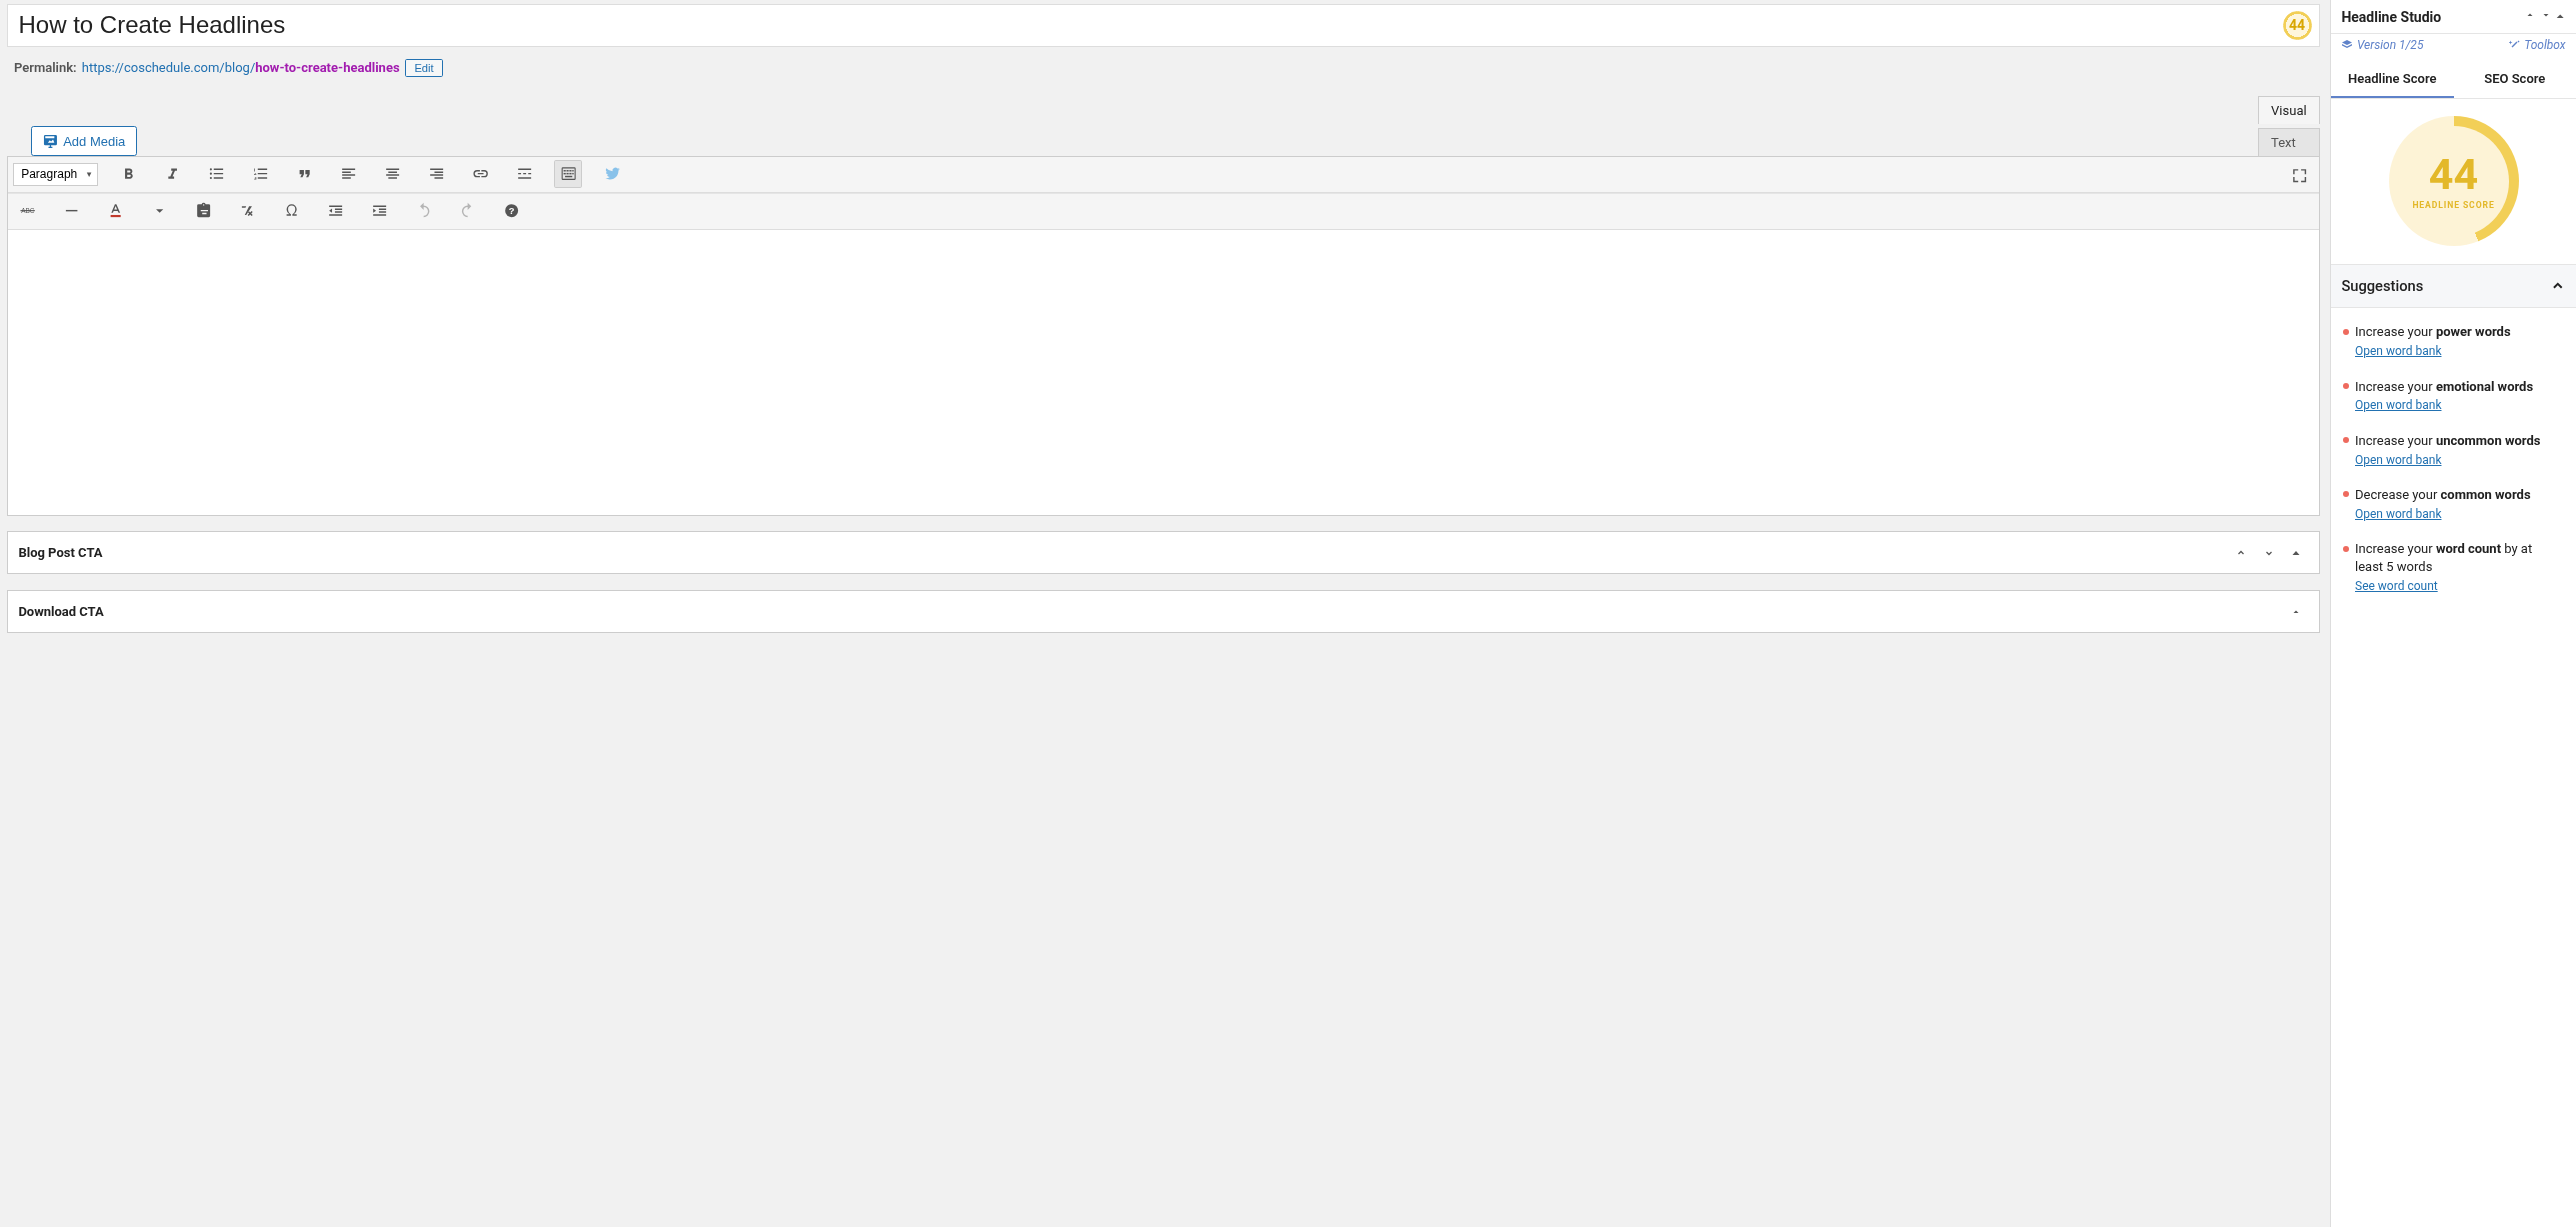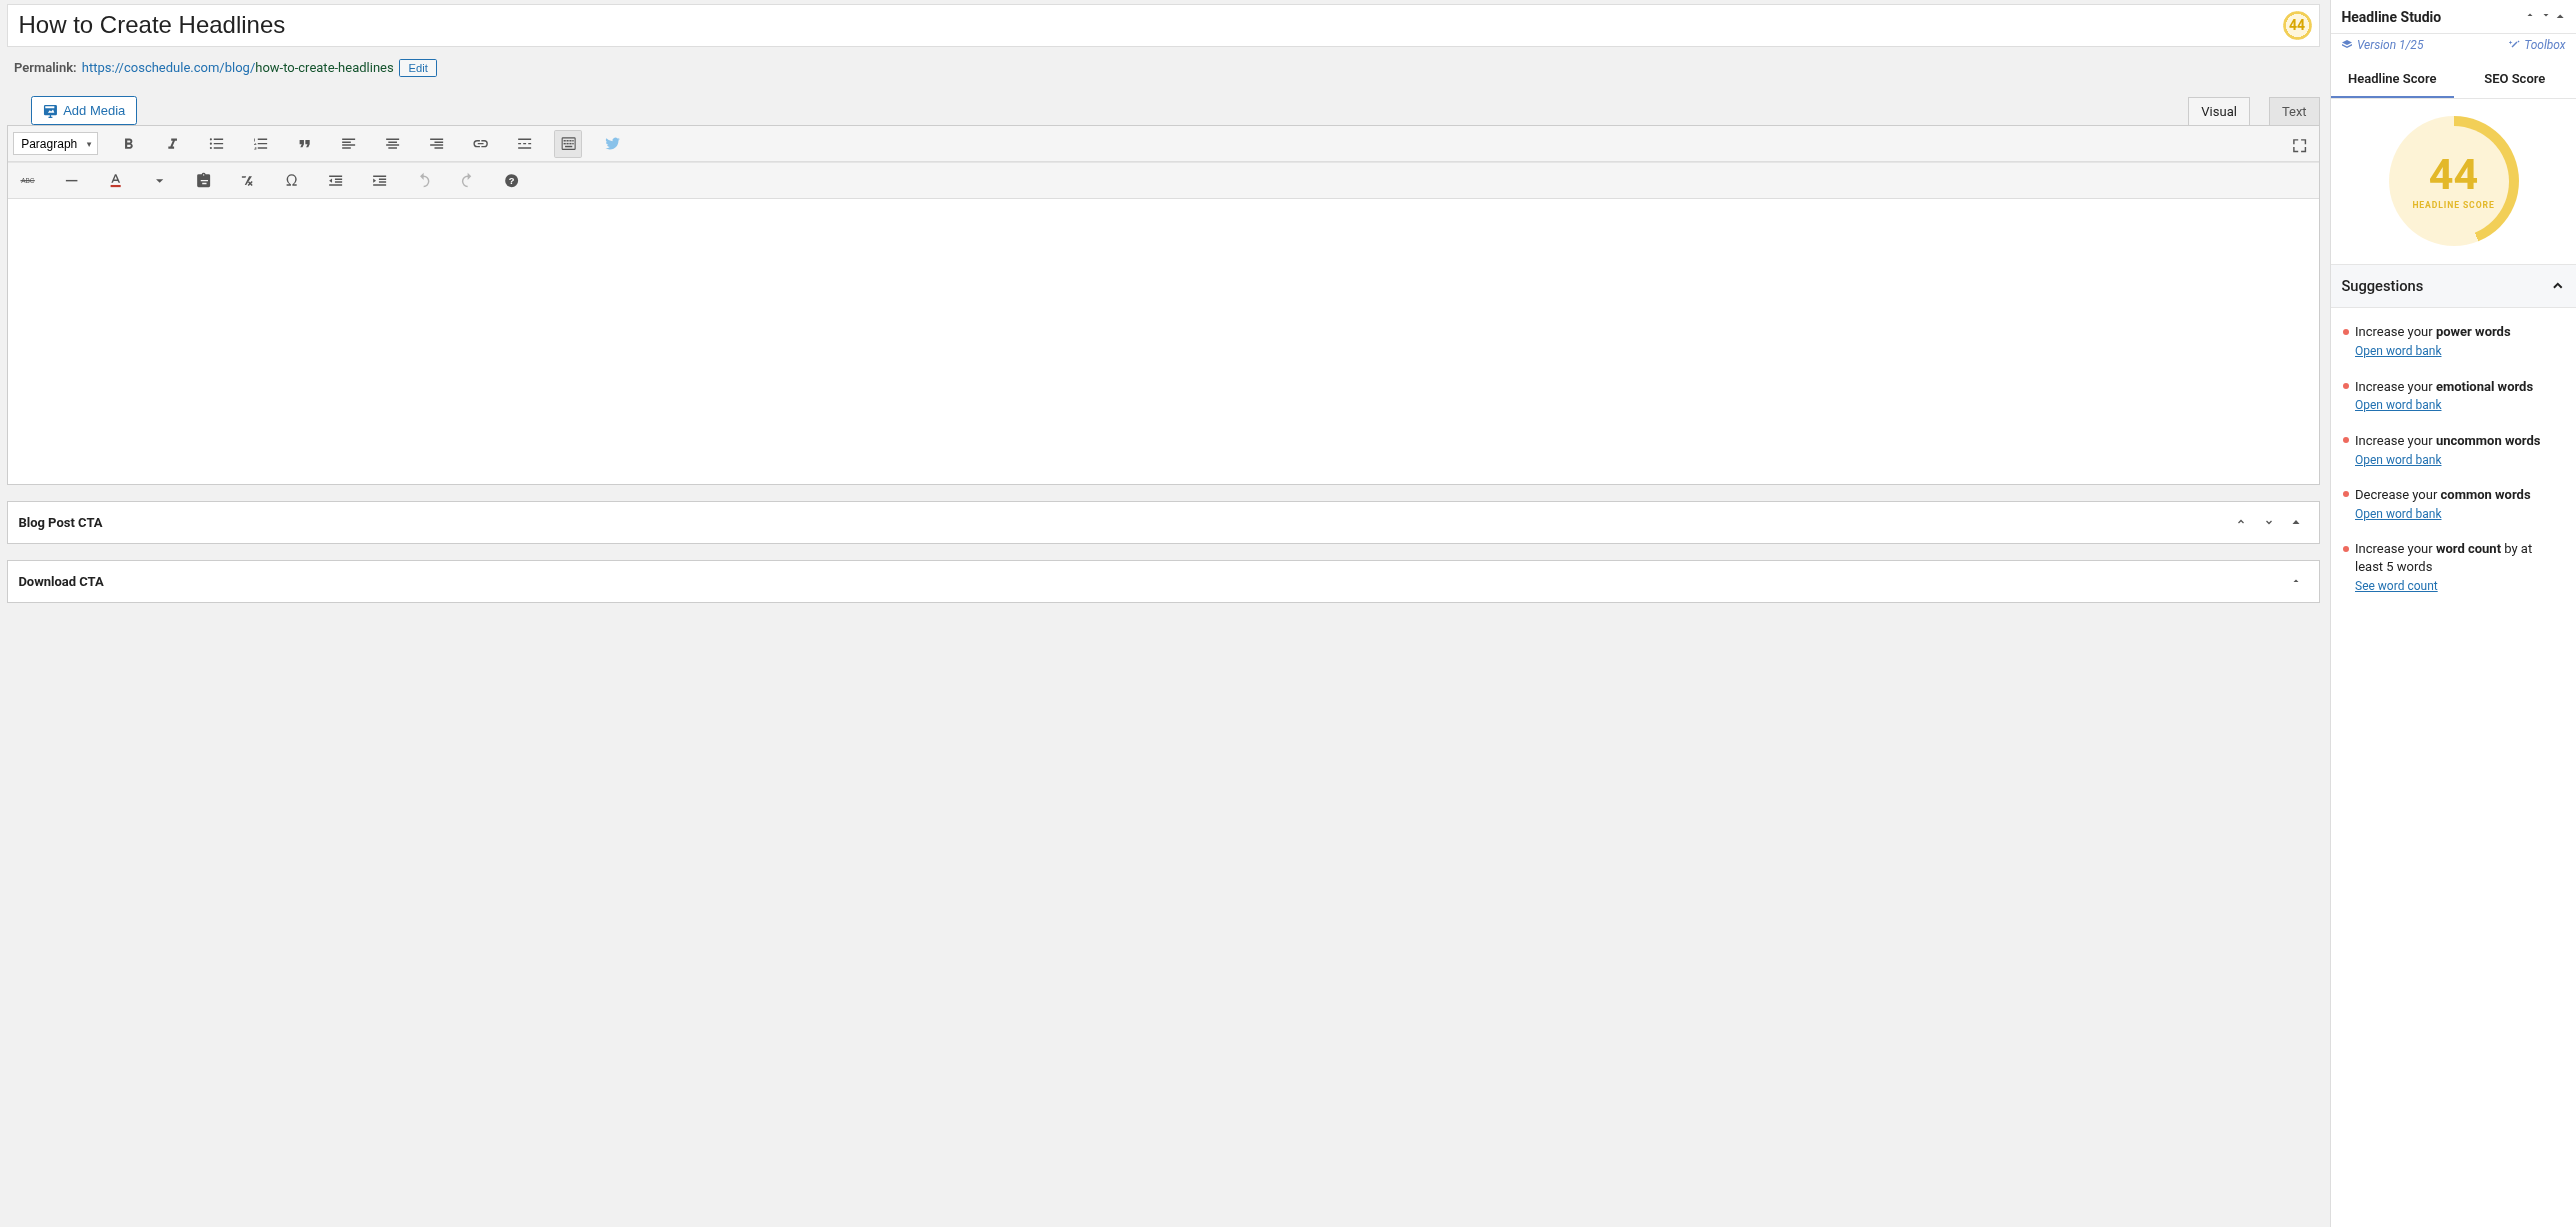--- a/index.html
+++ b/index.html
@@ -9,28 +9,28 @@
 
 
 .title-wrap { background: #fff; border: 0.9px solid #ddd; margin-top: 3.5px; display: flex; align-items: center; padding: 1.7px 7px; }
 .title-input { flex: 1; border: none; font-size: 24px; font-weight: 400; padding: 5.2px 3.5px; outline: none; color: #222; }
 .score-badge-small { width: 29px; height: 29px; border-radius: 50%; background: radial-gradient(circle at center,#fef6dc 0,#fef6dc 60%,#f2cf57 60%,#f2cf57 100%); display: flex; align-items: center; justify-content: center; font-weight: 700; color: #d9a602; font-size: 14px; border: 1.7px solid #f2cf57; }
 
 
 .permalink-row { display: flex; align-items: center; gap: 5.2px; padding: 12px 7px 19px 7px; font-size: 13px; color: #555; }
 .permalink-label { font-weight: 600; color: #555; }
 .permalink-url { color: #2271b1; }
-.permalink-slug { font-weight: 400; color: #14532d; }
+.permalink-slug { font-weight: 700; color: #a21caf; }
 .edit-btn { border: 0.9px solid #2271b1; background: #f6f7f7; color: #2271b1; font-size: 11.2px; padding: 1.7px 8.6px; cursor: pointer; border-radius: 1.7px; }
 
 
 .editor-head { display: flex; align-items: flex-end; justify-content: space-between; }
 .add-media-btn { display: inline-flex; align-items: flex-end; gap: 5.2px; border: 0.9px solid #2271b1; background: #fff; color: #2271b1; padding: 6px 10.4px; font-size: 13px; cursor: pointer; border-radius: 2.6px; margin-left: 24px; }
 .add-media-btn svg { width: 15.6px; height: 15.6px; fill: #2271b1; }
-.editor-tabs { display: flex; gap: 19px; }
+.editor-tabs { display: flex; gap: 4px; flex-direction: column; }
 .editor-tab { border: 0.9px solid #ccc; border-bottom: none; background: #e5e5e5; padding: 6px 12px; font-size: 13px; cursor: pointer; color: #555; }
 .editor-tab.active { background: #f5f5f5; color: #222; }
 
 .editor-box { background: #fff; border: 0.9px solid #ccc; }
 .toolbar { background: #f5f5f5; border-bottom: 0.9px solid #ddd; padding: 3.5px 5.2px; display: flex; align-items: center; gap: 16px; flex-wrap: wrap; position: relative; }
 .toolbar-row2 { border-top: 0.9px solid #e5e5e5; }
 .tb-select { border: 0.9px solid #ccc; background: #fff; padding: 3.5px 19px 3.5px 7px; font-size: 12px; appearance: none; position: relative; }
 .tb-select-wrap { position: relative; display: inline-block; }
 .tb-select-wrap::after { content: "▼"; position: absolute; right: 5.2px; top: 50%; transform: translateY(-50%); font-size: 7.8px; color: #555; pointer-events: none; }
 .tb-btn { width: 28px; height: 28px; display: inline-flex; align-items: center; justify-content: center; background: transparent; border: 0.9px solid transparent; cursor: pointer; color: #555; border-radius: 1.7px; }

